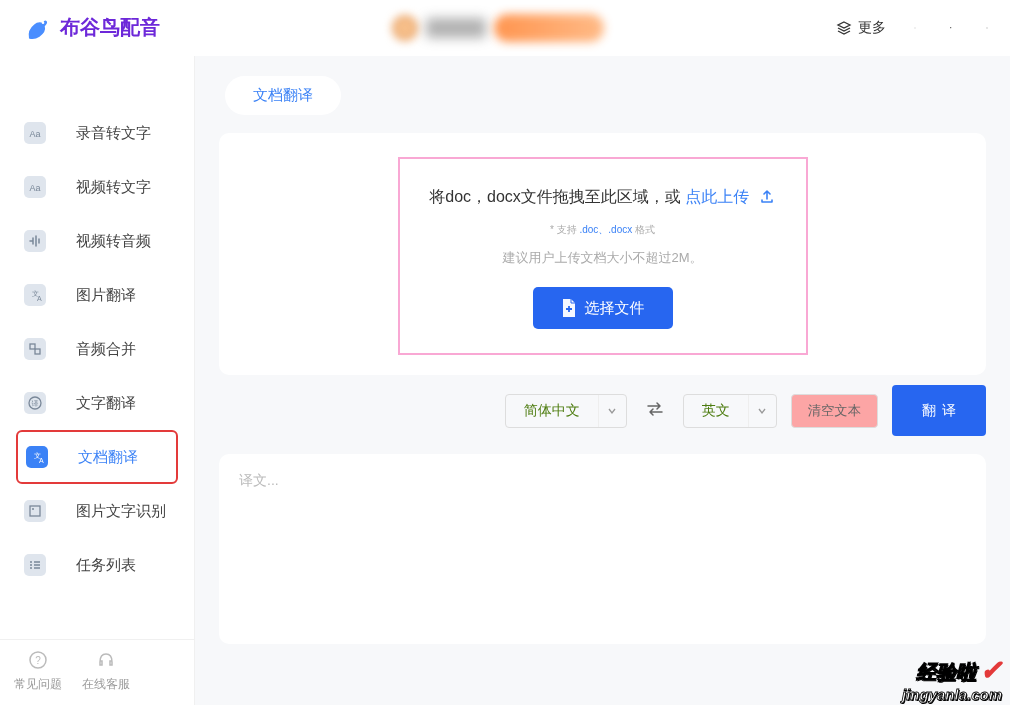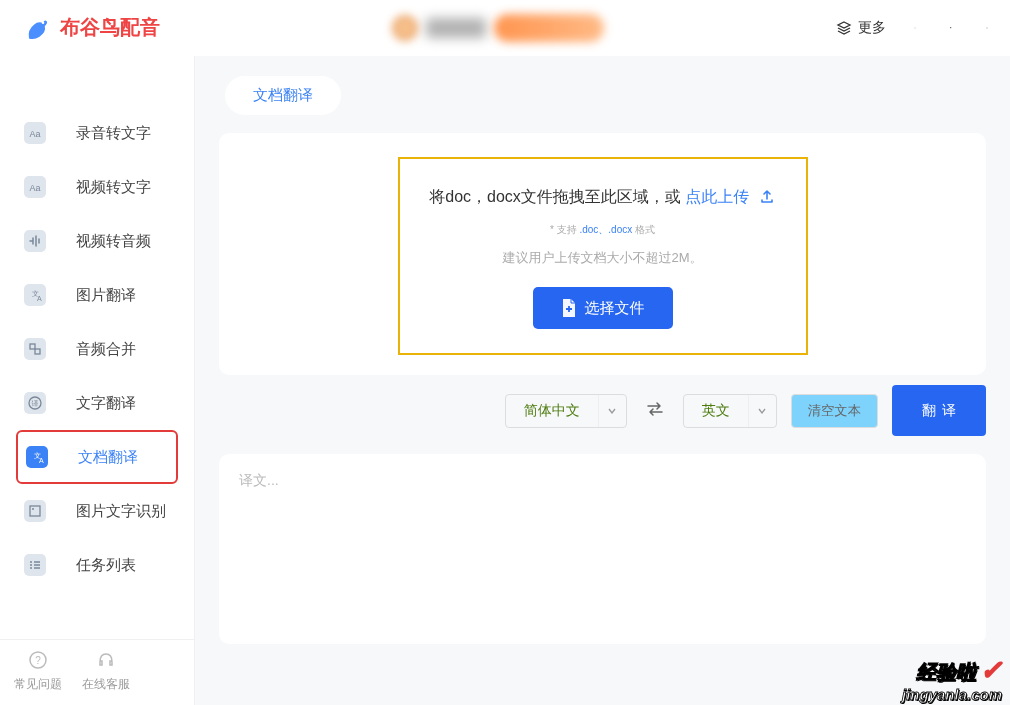--- a/index.html
+++ b/index.html
@@ -1,21 +1,21 @@
 <!DOCTYPE html>
 <html><head>
   <meta charset="utf-8">
   <style>
     * { margin: 0; padding: 0; box-sizing: border-box; }
     body { font-family: "Microsoft YaHei", -apple-system, sans-serif; background: #fff; width: 1010px; height: 705px; overflow: hidden; font-size: 14px; }
     
     .titlebar { height: 56px; display: flex; align-items: center; padding: 0 16px 0 22px; border-bottom: 1px solid transparent; }
     .logo-area { display: flex; align-items: center; gap: 10px; }
     .logo-icon { width: 28px; height: 28px; }
-    .logo-text { font-size: 20px; font-weight: 600; color: #ef4444; }
+    .logo-text { font-size: 20px; font-weight: 600; color: #6d28d9; }
     .titlebar-center { flex: 1; display: flex; justify-content: center; align-items: center; gap: 8px; }
     .blur-pill { width: 110px; height: 28px; background: linear-gradient(90deg, #ff8a3d, #ffb37a); border-radius: 14px; filter: blur(5px); opacity: 0.9; }
     .blur-text { width: 60px; height: 20px; background: #666; border-radius: 3px; filter: blur(6px); opacity: 0.5; }
     .blur-avatar { width: 26px; height: 26px; border-radius: 50%; background: radial-gradient(circle, #ffd1a0, #e09050); filter: blur(4px); }
     .titlebar-right { display: flex; align-items: center; gap: 22px; }
     .more-btn { display: flex; align-items: center; gap: 6px; color: #333; cursor: pointer; }
     .win-btn { width: 14px; height: 14px; display: flex; align-items: center; justify-content: center; cursor: pointer; padding: 6px; }
     
     .main-layout { display: flex; height: calc(705px - 56px); }
     .sidebar { width: 195px; border-right: 1px solid #f0f0f0; display: flex; flex-direction: column; padding-top: 50px; }
@@ -29,36 +29,36 @@
     .sidebar-footer { border-top: 1px solid #f0f0f0; display: flex; padding: 10px 8px 12px; gap: 8px; }
     .footer-btn { flex-shrink: 0; width: 60px; display: flex; flex-direction: column; align-items: center; gap: 6px; cursor: pointer; color: #999; font-size: 12px; }
     .footer-btn svg { width: 20px; height: 20px; }
     
     .content { flex: 1; background: #f7f8fa; padding: 0; overflow: hidden; }
     .tab-bar { padding: 20px 30px 0; background: #f7f8fa; }
     .tab-pill { display: inline-flex; background: #fff; border-radius: 20px; padding: 10px 28px; color: #3b82f6; font-size: 15px; font-weight: 500; cursor: pointer; }
     
     .panel { margin: 18px 24px 0; background: #fff; border-radius: 10px; padding: 0; }
     .upload-zone-wrap { padding: 24px 0 20px; }
-    .upload-zone { margin: 0 auto; width: 410px; border: 2px solid #eab308; padding: 28px 20px 24px; text-align: center; }
+    .upload-zone { margin: 0 auto; width: 410px; border: 2px solid #f9a8d4; padding: 28px 20px 24px; text-align: center; }
     .upload-line1 { font-size: 16px; color: #333; margin-bottom: 14px; }
     .upload-link { color: #3b82f6; cursor: pointer; }
     .upload-icon-inline { display: inline-block; vertical-align: middle; margin-left: 4px; }
     .upload-line2 { color: #aaa; font-size: 10px; margin-bottom: 12px; }
     .upload-line2 .fmt { color: #3b82f6; }
     .upload-line3 { color: #aaa; font-size: 13px; margin-bottom: 20px; }
     .select-file-btn { display: inline-flex; align-items: center; gap: 8px; background: #2766f0; color: #fff; border: none; border-radius: 5px; padding: 11px 28px; font-size: 15px; cursor: pointer; }
     .plus-doc { width: 16px; height: 20px; }
     
     .controls-row { display: flex; align-items: center; justify-content: flex-end; gap: 14px; padding: 10px 24px 6px; }
     .lang-select { display: inline-flex; align-items: center; border: 1px solid #ddd; border-radius: 4px; height: 34px; cursor: pointer; }
     .lang-select .lbl { padding: 0 18px; color: #4d7c0f; }
     .lang-select .caret { width: 28px; border-left: 1px solid #eee; display: flex; align-items: center; justify-content: center; height: 100%; }
     .swap-btn { cursor: pointer; color: #666; padding: 4px; }
-    .clear-btn { border: 1px solid #ddd; border-radius: 4px; height: 34px; padding: 0 16px; background: #7dd3fc; color: #666; cursor: pointer; }
+    .clear-btn { border: 1px solid #ddd; border-radius: 4px; height: 34px; padding: 0 16px; background: #fca5a5; color: #666; cursor: pointer; }
     .translate-btn { background: #2766f0; color: #fff; border: none; border-radius: 4px; height: 51px; padding: 0 24px; font-size: 14px; cursor: pointer; letter-spacing: 6px; text-indent: 6px; }
     
     .output-panel { margin: 12px 24px 0; background: #fff; border-radius: 10px; padding: 18px 20px; height: 190px; }
     .output-placeholder { color: #bbb; font-size: 14px; }
     
     .watermark { position: absolute; right: 8px; bottom: 2px; text-align: right; font-style: italic; font-weight: bold; }
     .watermark .line1 { color: #fff; -webkit-text-stroke: 1px #000; font-size: 20px; text-shadow: 1px 1px 0 #000; }
     .watermark .check { color: #e33a3a; font-size: 26px; -webkit-text-stroke: 1.5px #e33a3a; }
     .watermark .line2 { color: #fff; -webkit-text-stroke: 0.8px #000; font-size: 15px; text-shadow: 1px 1px 0 #000; font-style: italic; }
   </style>

